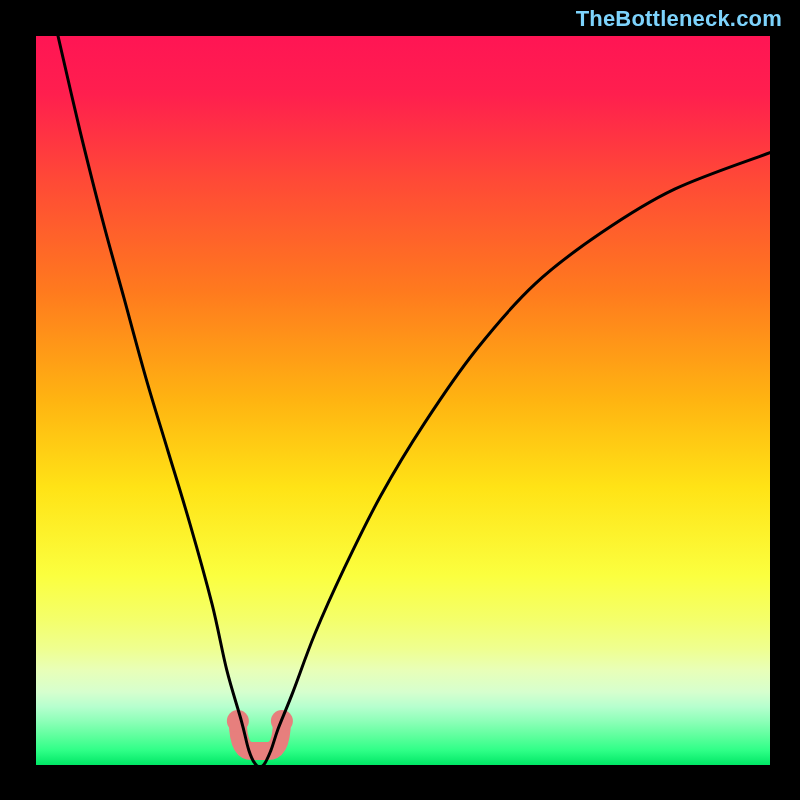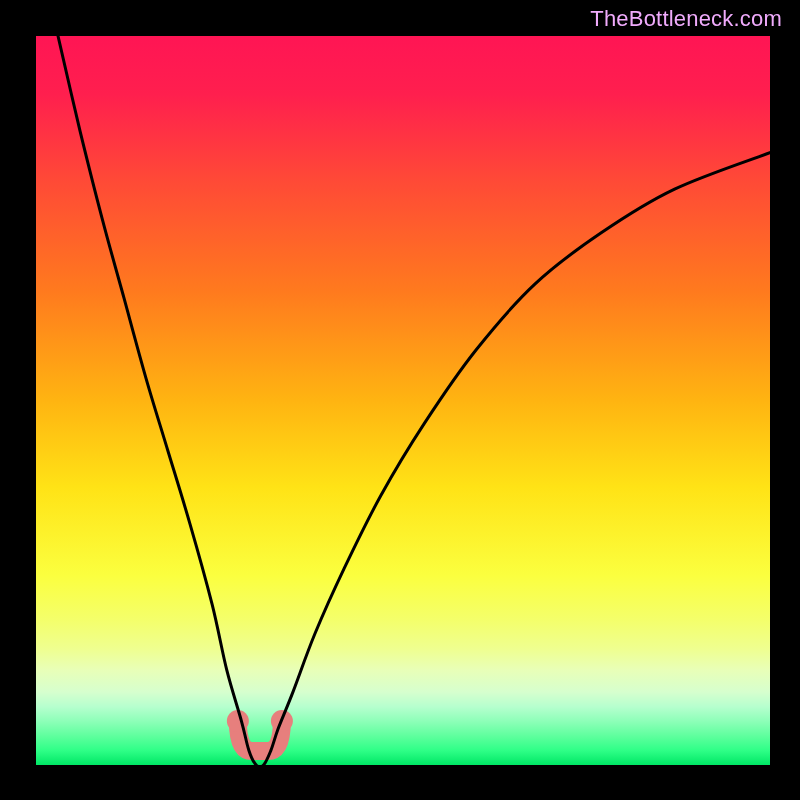--- a/index.html
+++ b/index.html
@@ -10,23 +10,23 @@
     background: #000;
     overflow: hidden;
     font-family: Arial, Helvetica, sans-serif;
   }
   .frame {
     position: absolute;
     box-sizing: border-box;
   }
   .watermark {
     position: absolute;
-    color: #f0abfc;
+    color: #7dd3fc;
     font-size: 22px;
-    font-weight: 400;
+    font-weight: 700;
     letter-spacing: 0.2px;
   }
   .plot-area {
     position: absolute;
     overflow: hidden;
   }
   .bg-gradient {
     position: absolute;
     inset: 0;
   }

